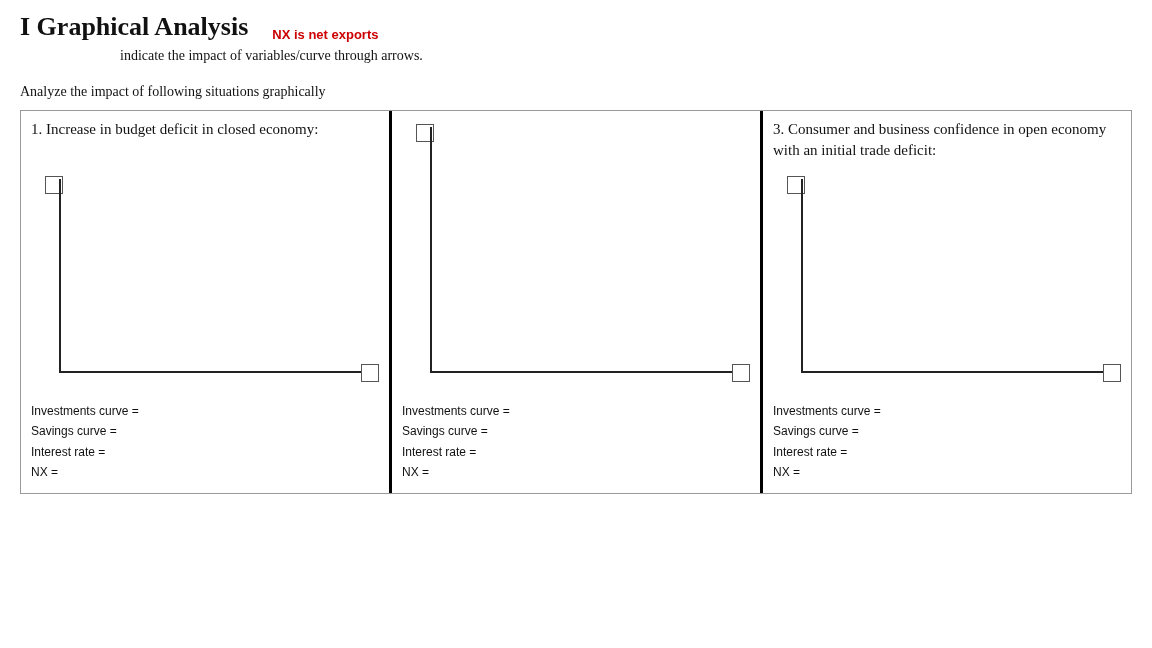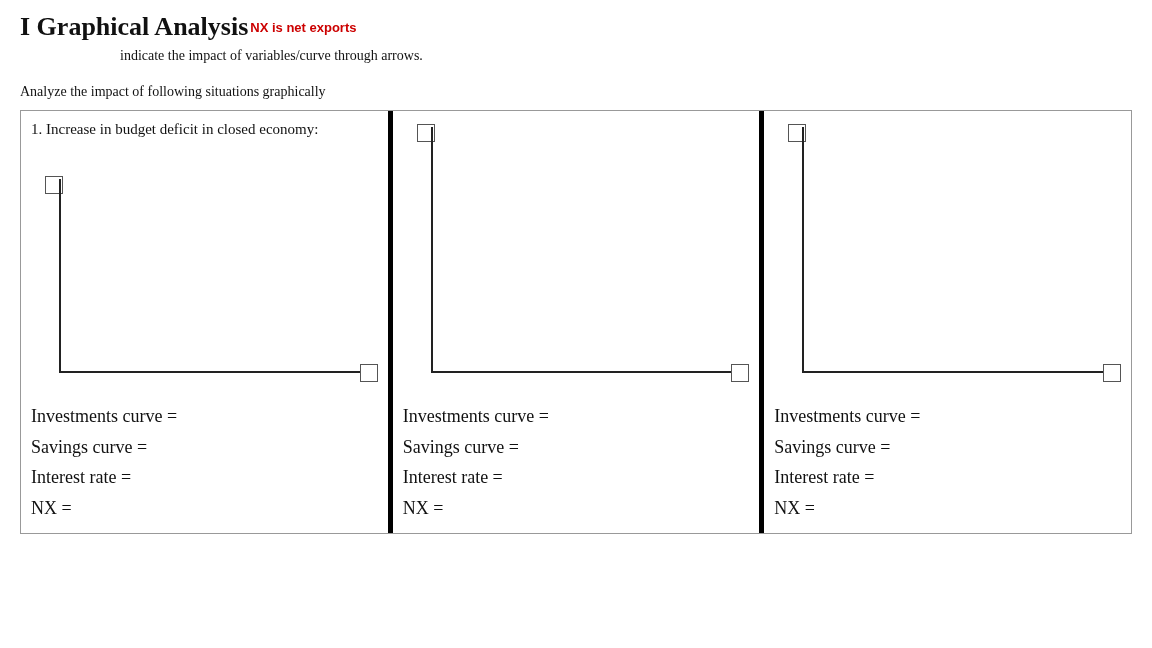--- a/index.html
+++ b/index.html
@@ -11,22 +11,22 @@
       background: #fff;
       font-family: 'Times New Roman', Times, serif;
       font-size: 15px;
       color: #111;
       width: 1152px;
       min-height: 648px;
       padding: 12px 20px;
     }
     .page-title {
       display: flex;
-      align-items: center;
-      gap: 2px;
+      align-items: flex-end;
+      gap: 24px;
       margin-bottom: 6px;
     }
     .page-title h1 {
       font-size: 26px;
       font-weight: bold;
       font-family: 'Times New Roman', Times, serif;
     }
     .nx-note {
       font-size: 13px;
       font-weight: bold;
@@ -44,21 +44,21 @@
       margin-top: 16px;
     }
     .columns-container {
       display: flex;
       width: 100%;
       border: 1px solid #999;
       border-collapse: collapse;
     }
     .col {
       flex: 1;
-      border-right: 5px solid #000000;
+      border-right: 3px solid #000000;
       padding: 8px 10px 10px 10px;
       display: flex;
       flex-direction: column;
     }
     .col:last-child {
       border-right: none;
     }
     .col-header {
       font-size: 15px;
       font-family: 'Times New Roman', Times, serif;
@@ -103,23 +103,23 @@
     .box-right {
       position: absolute;
       right: 0px;
       bottom: 9px;
       width: 18px;
       height: 18px;
       border: 1.5px solid #555;
       background: #fff;
     }
     .labels-area {
-      font-size: 18px;
+      font-size: 12px;
       line-height: 1.7;
-      font-family: Liberation Serif, serif;
+      font-family: Liberation Sans, sans-serif;
     }
     .label-row {
       display: flex;
       align-items: baseline;
       gap: 4px;
     }
   </style>
 </head>
 <body>
 
@@ -174,20 +174,21 @@
       <div class="label-row">
         <span>Interest rate =</span>
       </div>
       <div class="label-row">
         <span>NX =</span>
       </div>
     </div>
   </div>
 
   <div class="col">
+    <div class="col-header">3.  Consumer and business confidence in open economy with an initial trade deficit:</div>
     <div class="graph-area">
       <div class="box-top"></div>
       <div class="axis-v"></div>
       <div class="axis-h"></div>
       <div class="box-right"></div>
     </div>
     <div class="labels-area">
       <div class="label-row">
         <span>Investments curve =</span>
       </div>

